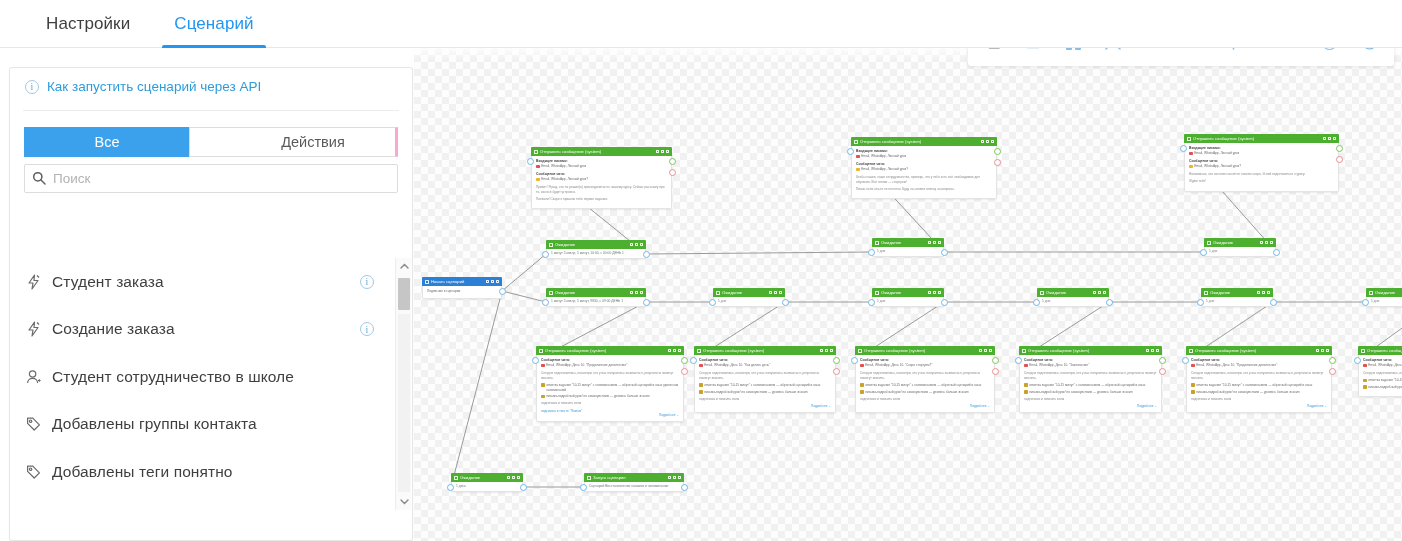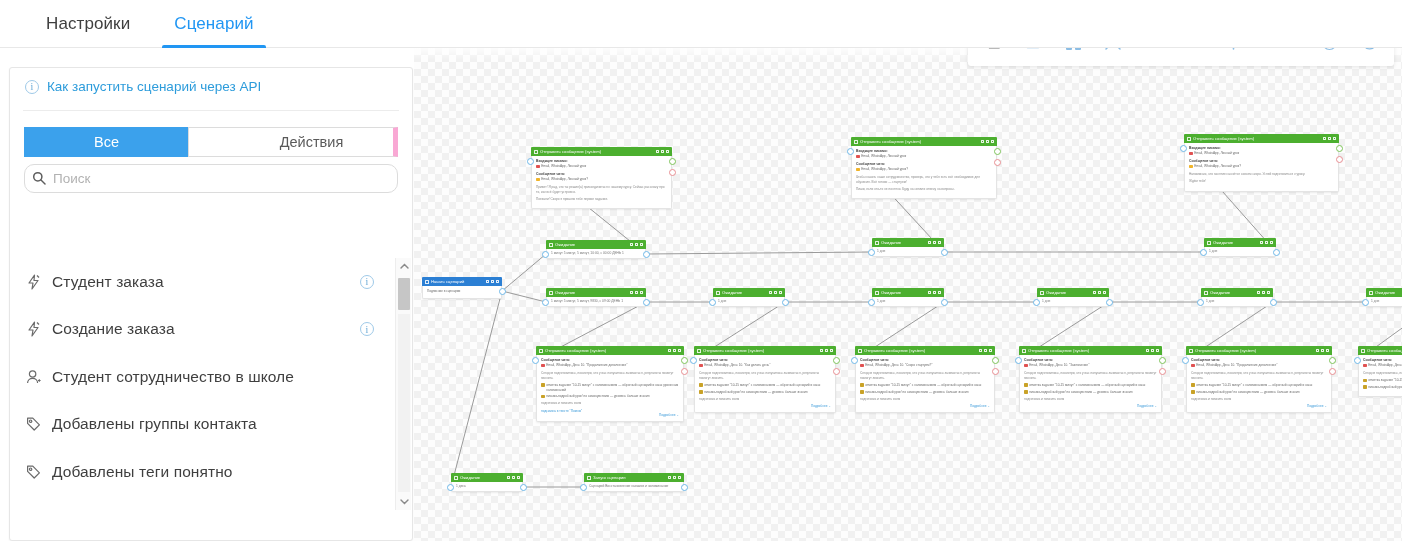--- a/index.html
+++ b/index.html
@@ -84,26 +84,26 @@
     font-family: "Liberation Serif", serif; flex: 0 0 auto;
   }
   .divider { height: 1px; background: #ececec; margin: 16px 13px 0 13px; }
 
   .seg-wrap { display: flex; margin: 16px 14px 0 14px; }
   .seg {
     flex: 1; height: 30px; display: flex; align-items: center; justify-content: center;
     font-size: 14.5px; color: #5a5a5a; background: #fff;
     border: 1px solid #dcdcdc; border-right: none; cursor: pointer;
   }
-  .seg:last-child { border-right: 5px solid #f9a8d4; padding-left: 41px; }
+  .seg:last-child { border-right: 3px solid #f9a8d4; padding-left: 41px; }
   .seg.active { background: #3ba1ec; color: #fff; border-color: #3ba1ec; }
 
   .search-wrap { margin: 7px 14px 0 14px; position: relative; }
   .search-input {
-    width: 100%; height: 29px; border: 1px solid #dcdcdc; border-radius: 10px;
+    width: 100%; height: 29px; border: 1px solid #dcdcdc; border-radius: 2px;
     padding: 0 8px 0 28px; font-size: 13.5px; color: #444; outline: none;
     font-family: inherit; background: #fff;
   }
   .search-input::placeholder { color: #b2b2b2; }
   .search-ico {
     position: absolute; left: 8px; top: 7px; width: 14px; height: 14px;
     pointer-events: none;
   }
 
   .list-area {

